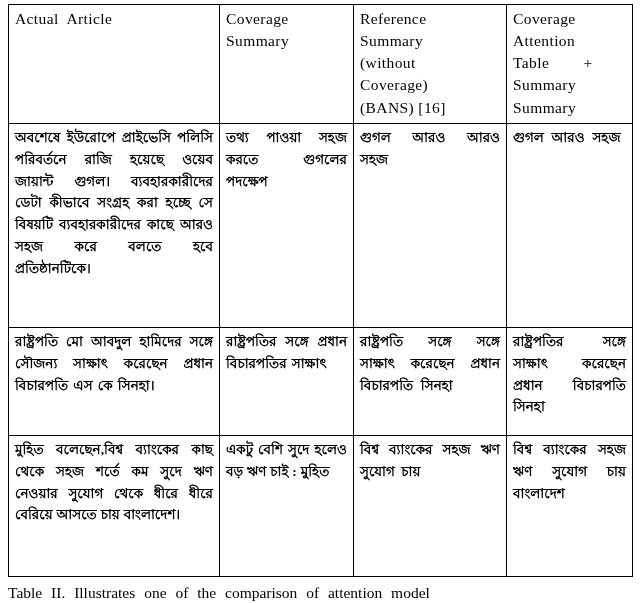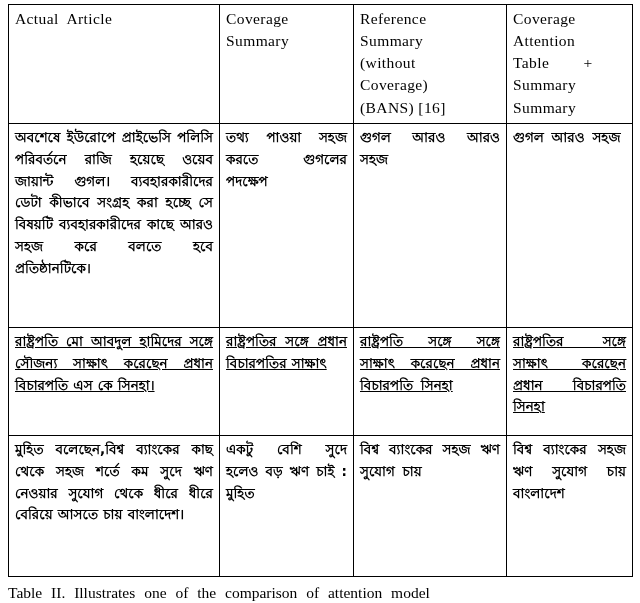--- a/index.html
+++ b/index.html
@@ -67,22 +67,22 @@
     line-height: 1.62;
     text-align: justify;
     text-justify: inter-word;
     word-spacing: 0.5px;
     font-weight: 700;
   }
   .bn.wide { word-spacing: 3px; }
 
   
   tr.row1 td { height: 196px; }
-  tr.row2 td { height: 100px; text-decoration: underline; }
-  tr.row3 td { height: 133px; }
+  tr.row2 td { height: 100px; }
+  tr.row3 td { height: 133px; font-family: Liberation Serif, serif; }
 
   
   .caption {
     position: absolute;
     left: 8px;
     top: 583px;
     width: 628px;
     height: 20px;
     overflow: hidden;
   }

